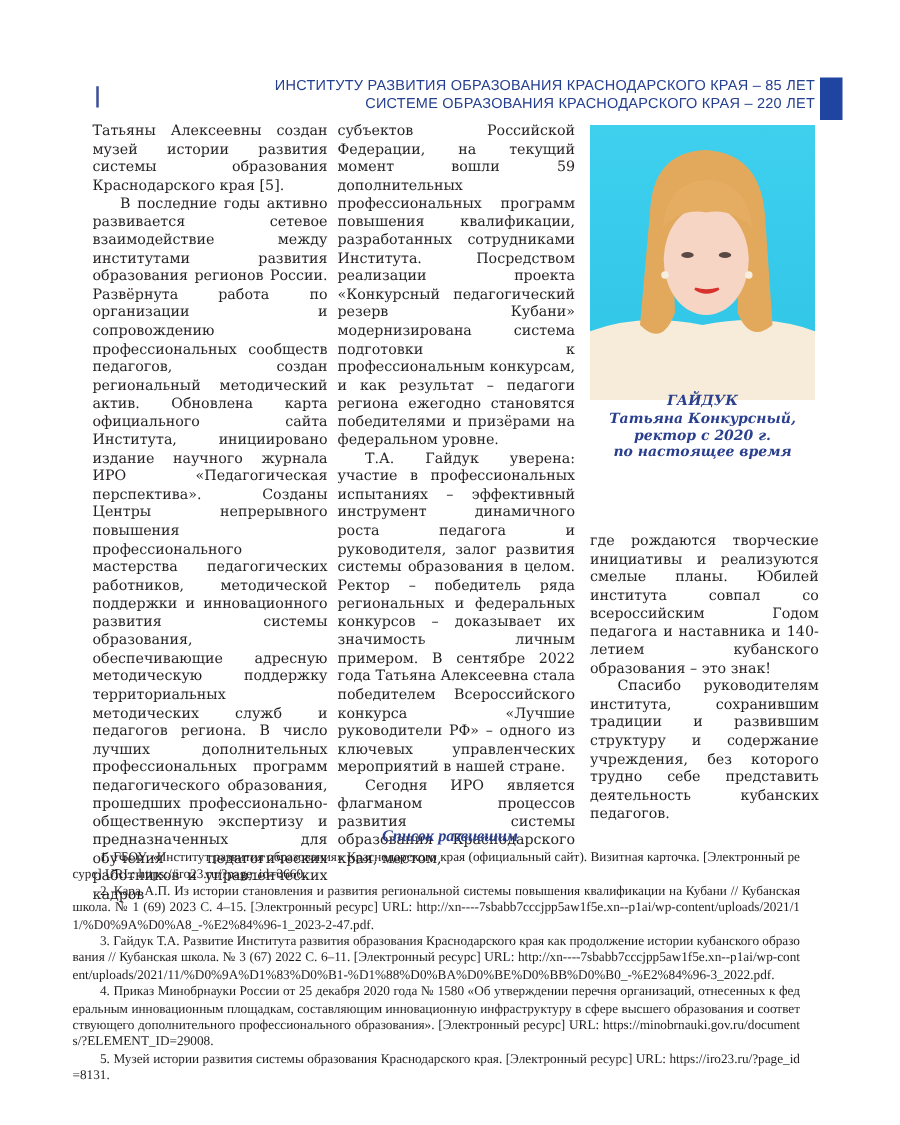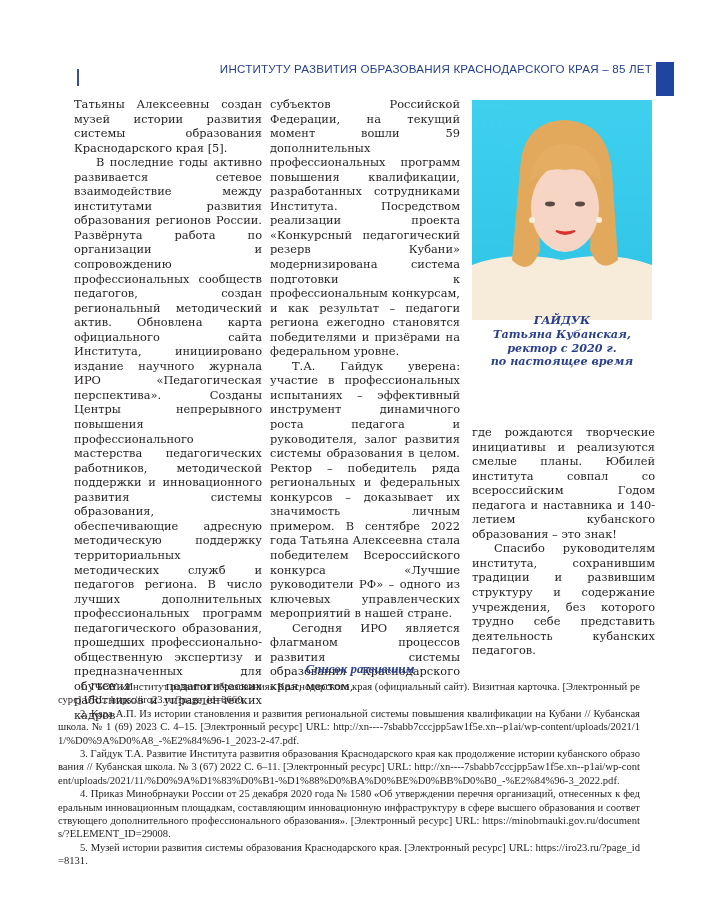--- a/index.html
+++ b/index.html
@@ -31,20 +31,21 @@
   .refs { position:absolute; left:58px; top:680px; width:582px; font-family:"Liberation Serif",serif;
           font-size:10.6px; line-height:13.4px; text-align:justify; }
   .refs p { margin:0; text-indent:22px; word-break:break-all; }
 </style>
 </head>
 <body>
 
 <div class="left-rule"></div>
 <div class="header">
   <div>ИНСТИТУТУ РАЗВИТИЯ ОБРАЗОВАНИЯ КРАСНОДАРСКОГО КРАЯ – 85 ЛЕТ</div>
+  <div>СИСТЕМЕ ОБРАЗОВАНИЯ КРАСНОДАРСКОГО КРАЯ – 220 ЛЕТ</div>
 </div>
 <div class="header-bar"></div>
 
 <div class="col col1">
   <p>Татьяны Алексеевны создан музей истории развития системы образования Краснодарского края [5].</p>
   <p class="ind">В последние годы активно развивается сетевое взаимодействие между институтами развития образования регионов России. Развёрнута работа по организации и сопровождению профессиональных сообществ педагогов, создан региональный методический актив. Обновлена карта официального сайта Института, инициировано издание научного журнала ИРО «Педагогическая перспектива». Созданы Центры непрерывного повышения профессионального мастерства педагогических работников, методической поддержки и инновационного развития системы образования, обеспечивающие адресную методическую поддержку территориальных методических служб и педагогов региона. В число лучших дополнительных профессиональных программ педагогического образования, прошедших профессионально-общественную экспертизу и предназначенных для обучения педагогических работников и управленческих кадров</p>
 </div>
 
 <div class="col col2">
   <p>субъектов Российской Федерации, на текущий момент вошли 59 дополнительных профессиональных программ повышения квалификации, разработанных сотрудниками Института. Посредством реализации проекта «Конкурсный педагогический резерв Кубани» модернизирована система подготовки к профессиональным конкурсам, и как результат – педагоги региона ежегодно становятся победителями и призёрами на федеральном уровне.</p>
@@ -68,21 +69,21 @@
     <ellipse cx="78" cy="104" rx="5" ry="2.4" fill="#5b4a44"></ellipse>
     <ellipse cx="108" cy="104" rx="5" ry="2.4" fill="#5b4a44"></ellipse>
     <path d="M84 131 Q93 137 103 131 Q93 134 84 131 Z" fill="#d8322e" stroke="#d8322e" stroke-width="2"></path>
     <circle cx="60" cy="120" r="3" fill="#f7efe0"></circle>
     <circle cx="127" cy="120" r="3" fill="#f7efe0"></circle>
   </svg>
 </div>
 
 <div class="caption">
   <div>ГАЙДУК</div>
-  <div>Татьяна Кубанская,</div>
+  <div>Татьяна Конкурсный,</div>
   <div>ректор с 2020 г.</div>
   <div>по настоящее время</div>
 </div>
 
 <div class="col col3">
   <p>где рождаются творческие инициативы и реализуются смелые планы. Юбилей института совпал со всероссийским Годом педагога и наставника и 140-летием кубанского образования – это знак!</p>
   <p class="ind">Спасибо руководителям института, сохранившим традиции и развившим структуру и содержание учреждения, без которого трудно себе представить деятельность кубанских педагогов.</p>
 </div>
 
 <div class="refs-title">Список развившим</div>

